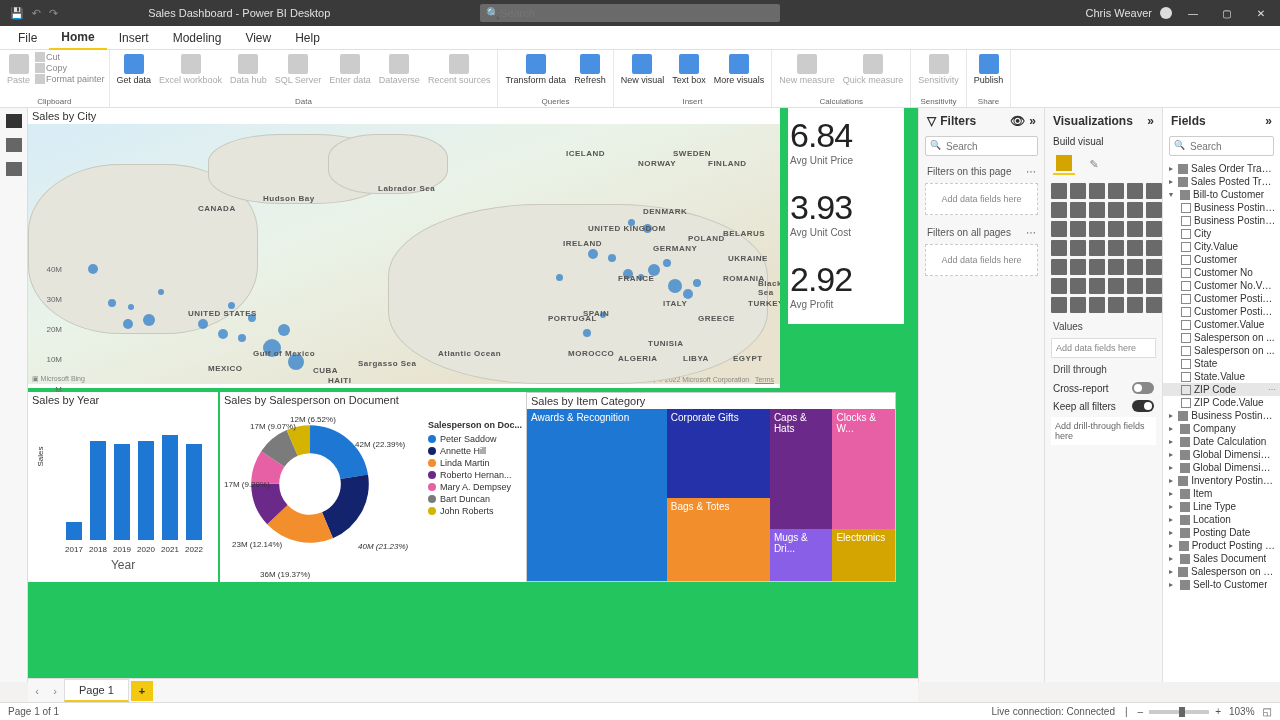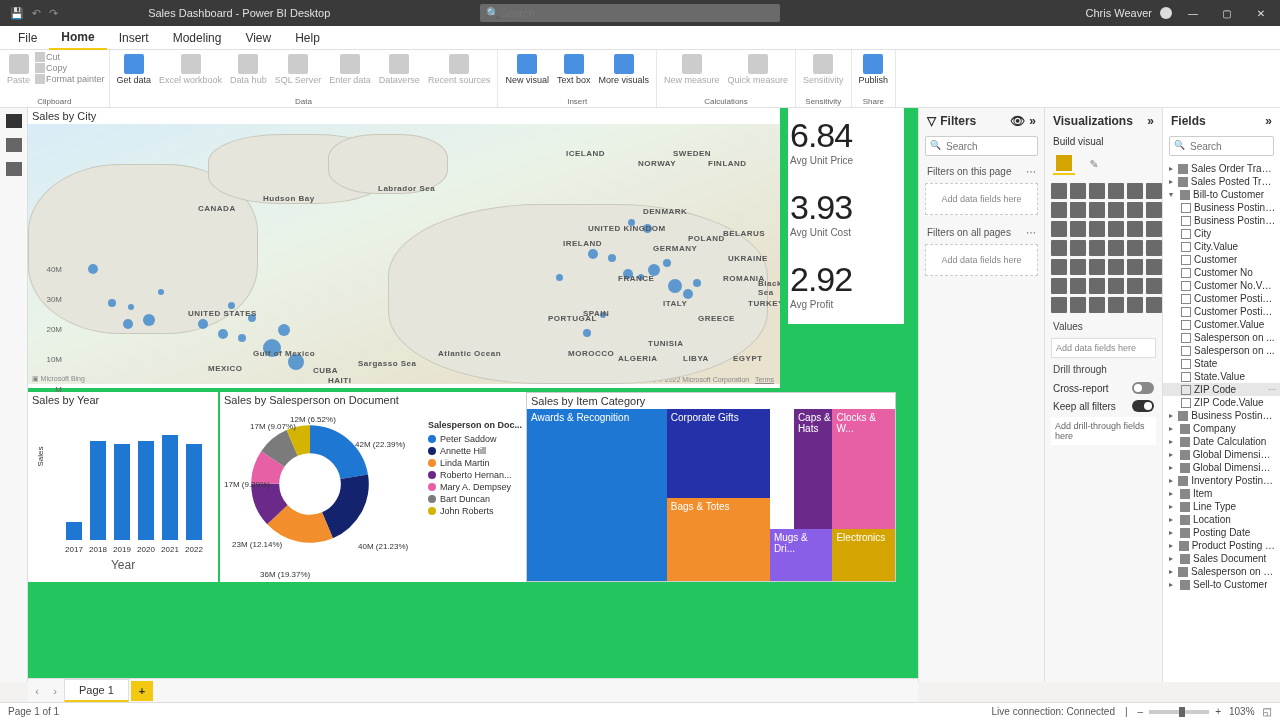--- a/index.html
+++ b/index.html
@@ -209,20 +209,33 @@
       <div class="ribbon-btn disabled">
           <div class="ico"></div>
           <span>Dataverse</span>
         </div>
       <div class="ribbon-btn disabled">
           <div class="ico"></div>
           <span>Recent sources</span>
         </div>
     </div>
     <div class="ribbon-group-label">Data</div>
+  </div>
+  <div class="ribbon-group">
+    <div class="buttons">
+      <div class="ribbon-btn">
+          <div class="ico"></div>
+          <span>Transform data</span>
+        </div>
+      <div class="ribbon-btn">
+          <div class="ico"></div>
+          <span>Refresh</span>
+        </div>
+    </div>
+    <div class="ribbon-group-label">Queries</div>
   </div>
   <div class="ribbon-group">
     <div class="buttons">
       <div class="ribbon-btn">
           <div class="ico"></div>
           <span>New visual</span>
         </div>
       <div class="ribbon-btn">
           <div class="ico"></div>
           <span>Text box</span>
@@ -404,21 +417,21 @@
           <path d="M50,8 A42,42 0 0 1 91.4365095832488,43.143202383230964 L71.70483835313033,46.40834410550193 A22,22 0 0 0 50,28 Z" fill="#1f77d4"></path>
           <path d="M91.4365095832488,43.143202383230964 A42,42 0 0 1 66.38911234859444,88.6703632828184 L58.584773134978036,70.2559045767144 A22,22 0 0 0 71.70483835313033,46.40834410550193 Z" fill="#13236e"></path>
           <path d="M66.38911234859444,88.6703632828184 A42,42 0 0 1 19.401388463138545,78.77020980139437 L33.972155861644,65.07010989596849 A22,22 0 0 0 58.584773134978036,70.2559045767144 Z" fill="#f28e2b"></path>
           <path d="M19.401388463138545,78.77020980139437 A42,42 0 0 1 8.001401081250911,49.656941896979504 L28.00073389970286,49.820302898417836 A22,22 0 0 0 33.972155861644,65.07010989596849 Z" fill="#6b2a8a"></path>
           <path d="M8.001401081250911,49.656941896979504 A42,42 0 0 1 15.144390972758814,26.56740476728831 L31.742300033349853,37.725783449531974 A22,22 0 0 0 28.00073389970286,49.820302898417836 Z" fill="#e75fa5"></path>
           <path d="M15.144390972758814,26.56740476728831 A42,42 0 0 1 33.2955729134797,11.464793815121126 L41.25006200229889,29.81489199839678 A22,22 0 0 0 31.742300033349853,37.725783449531974 Z" fill="#7b7b7b"></path>
           <path d="M33.2955729134797,11.464793815121126 A42,42 0 0 1 50.0263893765538,8.000008290467427 L50.01382300676627,28.000004342625793 A22,22 0 0 0 41.25006200229889,29.81489199839678 Z" fill="#d4b400"></path>
         </svg>
       <div id="donutlabels">
           <div class="donut-labels" style="left: 135px; top: 48px;">42M (22.39%)</div>
-          <div class="donut-labels" style="left: 138px; top: 150px;">40M (21.23%)</div>
+          <div class="donut-labels" style="left: 138px; top: 150px; font-style: italic;">40M (21.23%)</div>
           <div class="donut-labels" style="left: 40px; top: 178px;">36M (19.37%)</div>
           <div class="donut-labels" style="left: 12px; top: 148px;">23M (12.14%)</div>
           <div class="donut-labels" style="left: 4px; top: 88px;">17M (9.29%)</div>
           <div class="donut-labels" style="left: 30px; top: 30px;">17M (9.07%)</div>
           <div class="donut-labels" style="left: 70px; top: 23px;">12M (6.52%)</div>
         </div>
       <div class="legend">
         <div class="ltitle">Salesperson on Doc...</div>
         <div id="legenditems">
             <div class="lrow">
@@ -452,21 +465,21 @@
           </div>
       </div>
     </div>
 
     <div class="visual treemap">
       <div class="vtitle">Sales by Item Category</div>
       <div class="cells" id="treecells">
           <div class="cell" style="left: 0%; top: 0%; width: 38%; height: 100%; background: rgb(31, 119, 212);">Awards &amp; Recognition</div>
           <div class="cell" style="left: 38%; top: 0%; width: 28%; height: 52%; background: rgb(36, 49, 168);">Corporate Gifts</div>
           <div class="cell" style="left: 38%; top: 52%; width: 28%; height: 48%; background: rgb(242, 142, 43);">Bags &amp; Totes</div>
-          <div class="cell" style="left: 66%; top: 0%; width: 17%; height: 70%; background: rgb(107, 42, 138); margin-left: 24px;">Caps &amp; Hats</div>
+          <div class="cell" style="left: 66%; top: 0%; width: 17%; height: 70%; background: rgb(107, 42, 138);">Caps &amp; Hats</div>
           <div class="cell" style="left: 83%; top: 0%; width: 17%; height: 70%; background: rgb(231, 95, 165);">Clocks &amp; W...</div>
           <div class="cell" style="left: 66%; top: 70%; width: 17%; height: 30%; background: rgb(138, 95, 231);">Mugs &amp; Dri...</div>
           <div class="cell" style="left: 83%; top: 70%; width: 17%; height: 30%; background: rgb(212, 164, 0);">Electronics</div>
         </div>
     </div>
   </div>
 
   <div class="pane filters-pane">
     <div class="pane-header">
         <span>▽</span>

